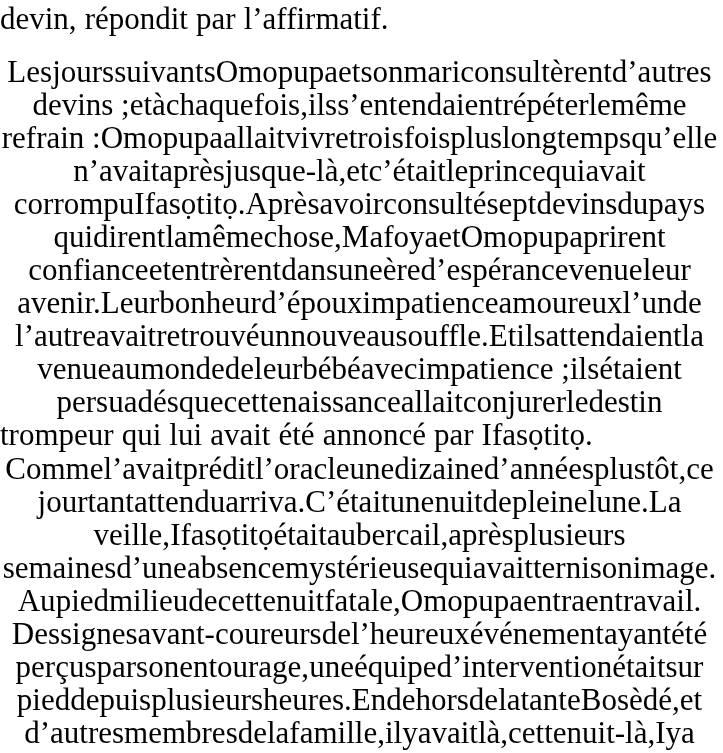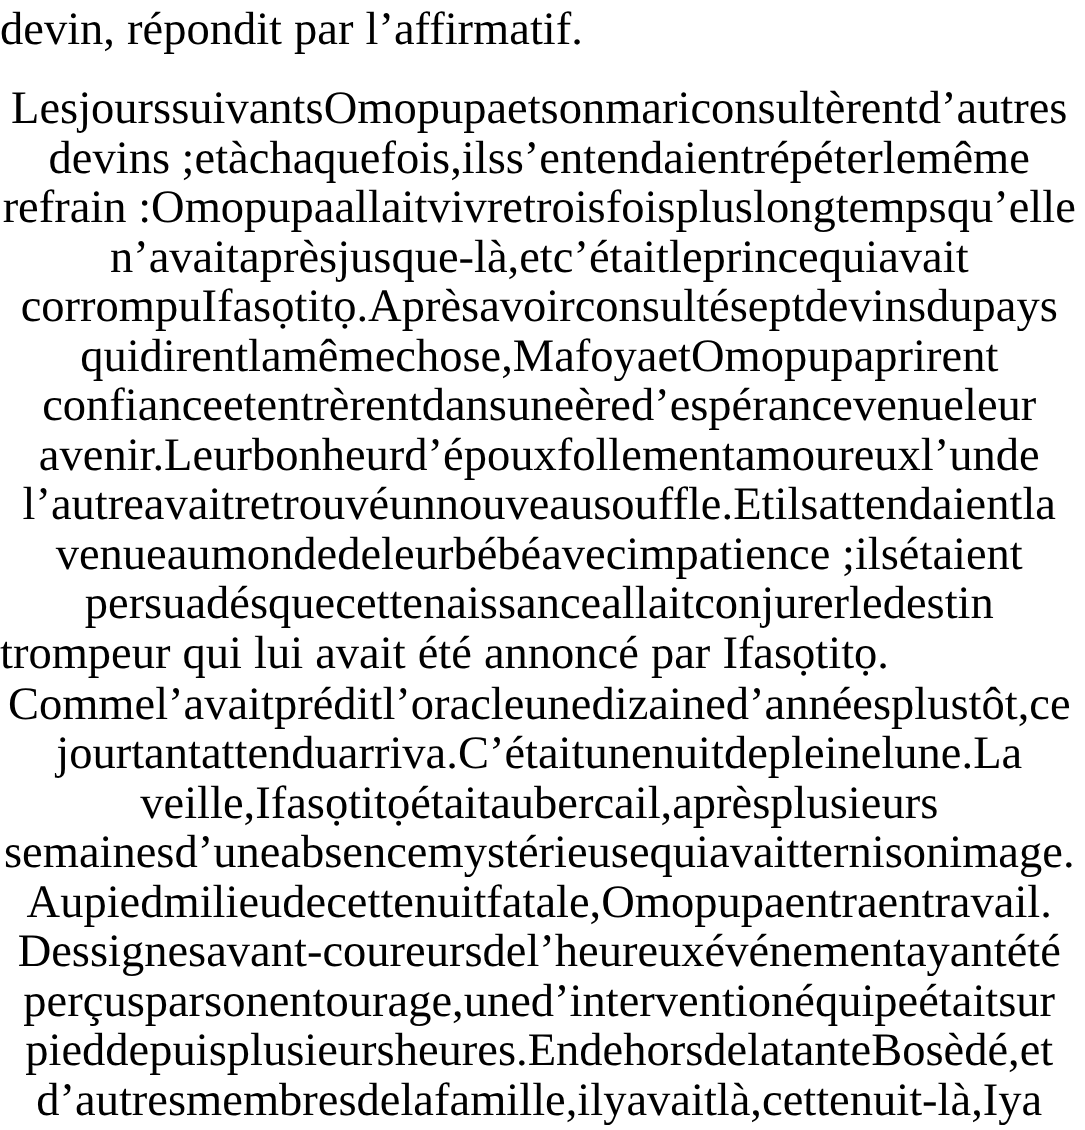--- a/index.html
+++ b/index.html
@@ -65,31 +65,31 @@
       <div class="line flush"><span class="w nb">devin,</span><span class="w nb">répondit</span><span class="w nb">par</span><span class="w nb">l’affirmatif.</span></div>
     </div>
   <div class="block" id="para2">
       <div class="line just"><span class="w nb">Les</span><span class="w nb">jours</span><span class="w nb">suivants</span><span class="w nb">Omopupa</span><span class="w nb">et</span><span class="w nb">son</span><span class="w nb">mari</span><span class="w nb">consultèrent</span><span class="w nb">d’autres</span></div>
       <div class="line just"><span class="w nb">devins ;</span><span class="w nb"></span><span class="w nb">et</span><span class="w nb">à</span><span class="w nb">chaque</span><span class="w nb">fois,</span><span class="w nb">ils</span><span class="w nb">s’entendaient</span><span class="w nb">répéter</span><span class="w nb">le</span><span class="w nb">même</span></div>
       <div class="line just"><span class="w nb">refrain :</span><span class="w nb">Omopupa</span><span class="w nb">allait</span><span class="w nb">vivre</span><span class="w nb">trois</span><span class="w nb">fois</span><span class="w nb">plus</span><span class="w nb">longtemps</span><span class="w nb">qu’elle</span></div>
       <div class="line just"><span class="w nb">n’avait</span><span class="w nb">après</span><span class="w nb">jusque-là,</span><span class="w nb">et</span><span class="w nb">c’était</span><span class="w nb">le</span><span class="w nb">prince</span><span class="w nb">qui</span><span class="w nb">avait</span></div>
       <div class="line just"><span class="w nb">corrompu</span><span class="w nb">Ifasọtitọ.</span><span class="w nb">Après</span><span class="w nb">avoir</span><span class="w nb">consulté</span><span class="w nb">sept</span><span class="w nb">devins</span><span class="w nb">du</span><span class="w nb">pays</span></div>
       <div class="line just"><span class="w nb">qui</span><span class="w nb">dirent</span><span class="w nb">la</span><span class="w nb">même</span><span class="w nb">chose,</span><span class="w nb">Mafoya</span><span class="w nb">et</span><span class="w nb">Omopupa</span><span class="w nb">prirent</span></div>
       <div class="line just"><span class="w nb">confiance</span><span class="w nb">et</span><span class="w nb">entrèrent</span><span class="w nb">dans</span><span class="w nb">une</span><span class="w nb">ère</span><span class="w nb">d’espérance</span><span class="w nb">venue</span><span class="w nb">leur</span></div>
-      <div class="line just"><span class="w nb">avenir.</span><span class="w nb">Leur</span><span class="w nb">bonheur</span><span class="w nb">d’époux</span><span class="w nb">follement</span><span class="w nb">amoureux</span><span class="w nb">l’un</span><span class="w nb">de</span></div>
+      <div class="line just"><span class="w nb">avenir.</span><span class="w nb">Leur</span><span class="w nb">bonheur</span><span class="w nb">d’époux</span><span class="w nb">impatience</span><span class="w nb">amoureux</span><span class="w nb">l’un</span><span class="w nb">de</span></div>
       <div class="line just"><span class="w nb">l’autre</span><span class="w nb">avait</span><span class="w nb">retrouvé</span><span class="w nb">un</span><span class="w nb">nouveau</span><span class="w nb">souffle.</span><span class="w nb">Et</span><span class="w nb">ils</span><span class="w nb">attendaient</span><span class="w nb">la</span></div>
       <div class="line just"><span class="w nb">venue</span><span class="w nb">au</span><span class="w nb">monde</span><span class="w nb">de</span><span class="w nb">leur</span><span class="w nb">bébé</span><span class="w nb">avec</span><span class="w nb">impatience ;</span><span class="w nb">ils</span><span class="w nb">étaient</span></div>
       <div class="line just"><span class="w nb">persuadés</span><span class="w nb">que</span><span class="w nb">cette</span><span class="w nb">naissance</span><span class="w nb">allait</span><span class="w nb">conjurer</span><span class="w nb">le</span><span class="w nb">destin</span></div>
       <div class="line flush"><span class="w nb">trompeur</span><span class="w nb">qui</span><span class="w nb">lui</span><span class="w nb">avait</span><span class="w nb">été</span><span class="w nb">annoncé</span><span class="w nb">par</span><span class="w nb">Ifasọtitọ.</span></div>
     </div>
   <div class="block" id="para3">
       <div class="line just"><span class="w nb">Comme</span><span class="w nb">l’avait</span><span class="w nb">prédit</span><span class="w nb">l’oracle</span><span class="w nb">une</span><span class="w nb">dizaine</span><span class="w nb">d’années</span><span class="w nb">plus</span><span class="w nb">tôt,</span><span class="w nb">ce</span></div>
       <div class="line just"><span class="w nb">jour</span><span class="w nb">tant</span><span class="w nb">attendu</span><span class="w nb">arriva.</span><span class="w nb">C’était</span><span class="w nb">une</span><span class="w nb">nuit</span><span class="w nb">de</span><span class="w nb">pleine</span><span class="w nb">lune.</span><span class="w nb"></span><span class="w nb">La</span></div>
       <div class="line just"><span class="w nb">veille,</span><span class="w nb">Ifasọtitọ</span><span class="w nb">était</span><span class="w nb">au</span><span class="w nb">bercail,</span><span class="w nb">après</span><span class="w nb">plusieurs</span></div>
       <div class="line just"><span class="w nb">semaines</span><span class="w nb">d’une</span><span class="w nb">absence</span><span class="w nb">mystérieuse</span><span class="w nb">qui</span><span class="w nb">avait</span><span class="w nb">terni</span><span class="w nb">son</span><span class="w nb">image.</span></div>
       <div class="line just"><span class="w nb">Au</span><span class="w nb">pied</span><span class="w nb">milieu</span><span class="w nb">de</span><span class="w nb">cette</span><span class="w nb">nuit</span><span class="w nb">fatale,</span><span class="w nb">Omopupa</span><span class="w nb">entra</span><span class="w nb">en</span><span class="w nb">travail.</span></div>
       <div class="line just"><span class="w nb">Des</span><span class="w nb">signes</span><span class="w nb">avant-coureurs</span><span class="w nb">de</span><span class="w nb">l’heureux</span><span class="w nb">événement</span><span class="w nb">ayant</span><span class="w nb">été</span></div>
-      <div class="line just"><span class="w nb">perçus</span><span class="w nb">par</span><span class="w nb">son</span><span class="w nb">entourage,</span><span class="w nb">une</span><span class="w nb">d’intervention</span><span class="w nb">équipe</span><span class="w nb">était</span><span class="w nb">sur</span></div>
+      <div class="line just"><span class="w nb">perçus</span><span class="w nb">par</span><span class="w nb">son</span><span class="w nb">entourage,</span><span class="w nb">une</span><span class="w nb">équipe</span><span class="w nb">d’intervention</span><span class="w nb">était</span><span class="w nb">sur</span></div>
       <div class="line just"><span class="w nb">pied</span><span class="w nb">depuis</span><span class="w nb">plusieurs</span><span class="w nb">heures.</span><span class="w nb">En</span><span class="w nb">dehors</span><span class="w nb">de</span><span class="w nb">la</span><span class="w nb">tante</span><span class="w nb">Bosèdé,</span><span class="w nb">et</span></div>
       <div class="line just"><span class="w nb">d’autres</span><span class="w nb">membres</span><span class="w nb">de</span><span class="w nb">la</span><span class="w nb">famille,</span><span class="w nb">il</span><span class="w nb">y</span><span class="w nb">avait</span><span class="w nb">là,</span><span class="w nb">cette</span><span class="w nb">nuit-là,</span><span class="w nb">Iya</span></div>
     </div>
 
 </div>
 
 </body></html>

